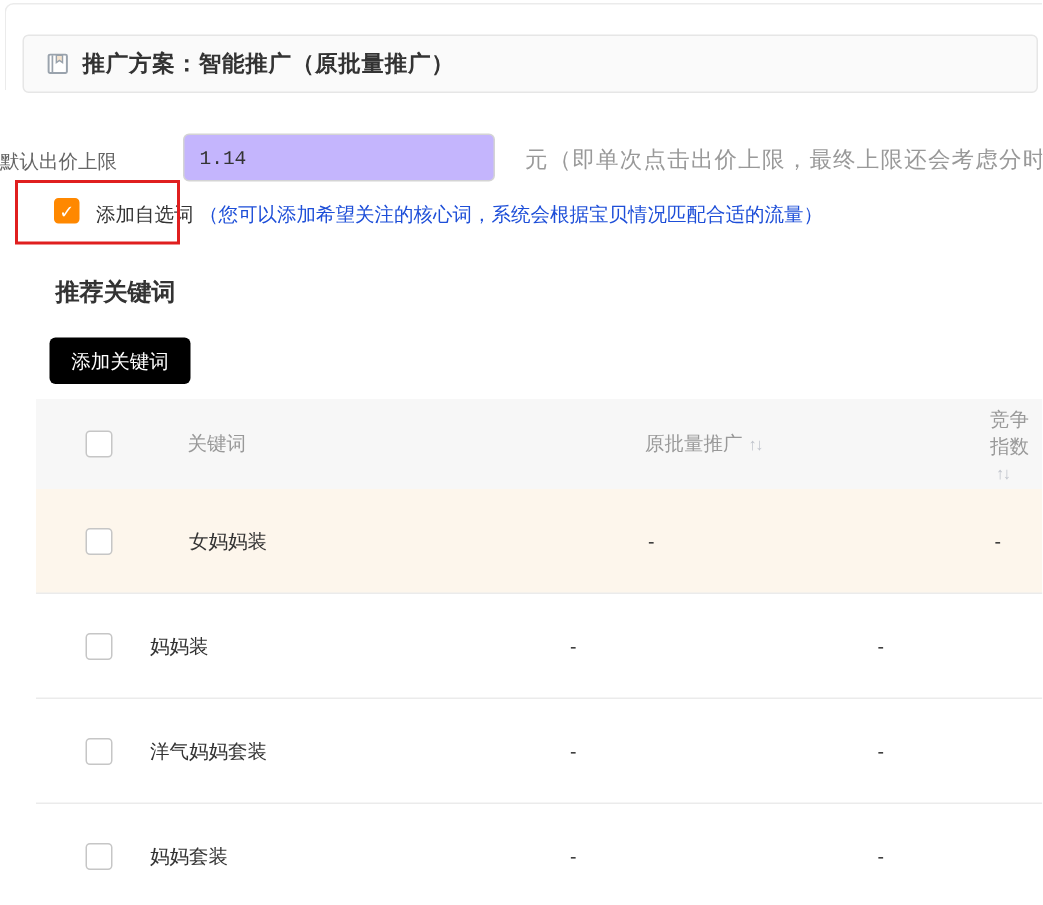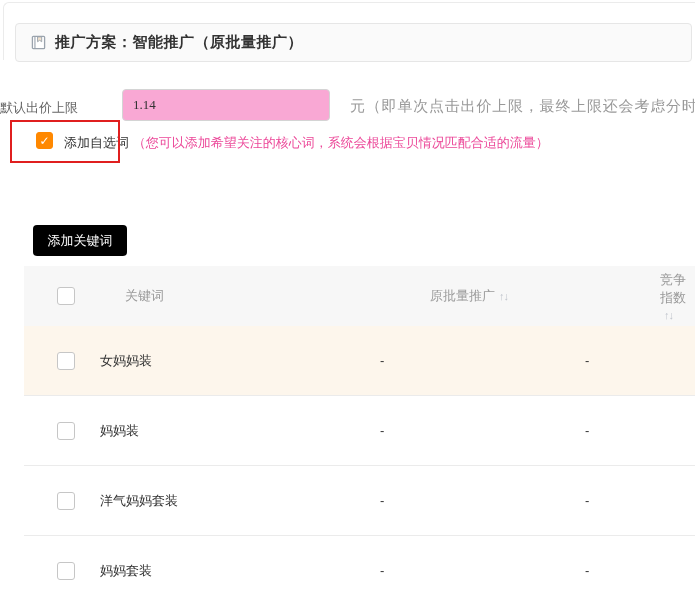--- a/index.html
+++ b/index.html
@@ -15,47 +15,47 @@
   .header-card { position:absolute; left:15px; top:23px; width:677px; height:39px;
     background:#fafafa; border:1px solid #e6e6e6; border-radius:4px;
     display:flex; align-items:center; padding-left:15px; gap:9px; }
   .header-card .title { font-size:15px; font-weight:bold; color:#333; letter-spacing:0.5px; }
   .book-icon { width:15px; height:15px; display:inline-block; }
 
   
   .bid-label { position:absolute; left:0; top:99px; font-size:13px; color:#666; }
   .bid-input { position:absolute; left:122px; top:89px; width:208px; height:32px;
     border:1px solid #d4d4d4; border-radius:4px; font-size:13px; color:#333;
-    padding:13px 10px; outline:none; background:#f9a8d4; font-family:Liberation Serif, serif; }
+    padding:13px 10px; outline:none; background:#c4b5fd; font-family:Liberation Mono, monospace; }
   .bid-suffix { position:absolute; left:350px; top:97px; width:345px; font-size:15px;
     color:#999; white-space:nowrap; overflow:hidden; letter-spacing:0.8px; }
 
   
   .annotation-rect { position:absolute; left:10px; top:120px; width:110px; height:43px;
     border:2px solid #e01f1f; background:transparent; z-index:5; pointer-events:none; }
   .cw-checkbox { position:absolute; left:36px; top:132px; width:17px; height:17px;
     background:#ff8800; border:1px solid #ff8800; border-radius:3px;
     display:flex; align-items:center; justify-content:center; cursor:pointer; }
   .cw-checkbox .check { color:#fff; font-size:12px; font-weight:bold; line-height:1; }
   .cw-text { position:absolute; left:64px; top:134px; font-size:13px; white-space:nowrap; }
   .cw-text .lbl { color:#333; }
-  .cw-text .hint { color:#ec4899; }
+  .cw-text .hint { color:#1d4ed8; }
 
   
   .section-title { position:absolute; left:37px; top:185px; font-size:16px; font-weight:bold; color:#333; }
   .add-btn { position:absolute; left:33px; top:225px; width:94px; height:31px;
     background:#000000; color:#fff; font-size:13px; border:none; border-radius:4px;
     cursor:pointer; font-family:"Liberation Sans","DejaVu Sans",sans-serif; }
 
   
   .kw-table { position:absolute; left:24px; top:266px; width:671px; }
   .t-row { display:flex; align-items:center; width:100%; }
   .t-head { height:60px; background:#f7f7f7; color:#999; font-size:13px;gap:25px; }
   .t-body-row { height:70px; background:#fff; border-bottom:1px solid #ebebeb; font-size:13px; color:#333; }
-  .t-body-row.hl { background:#fdf6ec; }
+  .t-body-row.hl { background:#fdf6ec;gap:26px; }
   .cell-cb { width:76px; padding-left:33px; flex:none; }
   .cell-kw { width:280px; flex:none; }
   .cell-imp { width:205px; flex:none; }
   .cell-comp { flex:1; }
   .cb { width:18px; height:18px; background:#fff; border:1px solid #c6c6c6; border-radius:3px; cursor:pointer; }
   .sort { color:#c0c4cc; font-size:11px; margin-left:4px; letter-spacing:-1px; }
   .col-label { cursor:pointer; }
 </style>
 </head>
 <body>
@@ -81,20 +81,21 @@
 
   <div class="annotation-rect"></div>
   <div class="cw-checkbox" role="checkbox" aria-checked="true">
     <span class="check">✓</span>
   </div>
   <div class="cw-text">
     <span class="lbl">添加自选词</span>
     <span class="hint">（您可以添加希望关注的核心词，系统会根据宝贝情况匹配合适的流量）</span>
   </div>
 
+  <div class="section-title">推荐关键词</div>
   <button class="add-btn">添加关键词</button>
 
   <div class="kw-table">
 
     <div class="t-row t-head">
       <div class="cell-cb">
         <div class="cb" role="checkbox" aria-checked="false"></div>
       </div>
       <div class="cell-kw">关键词</div>
       <div class="cell-imp">

